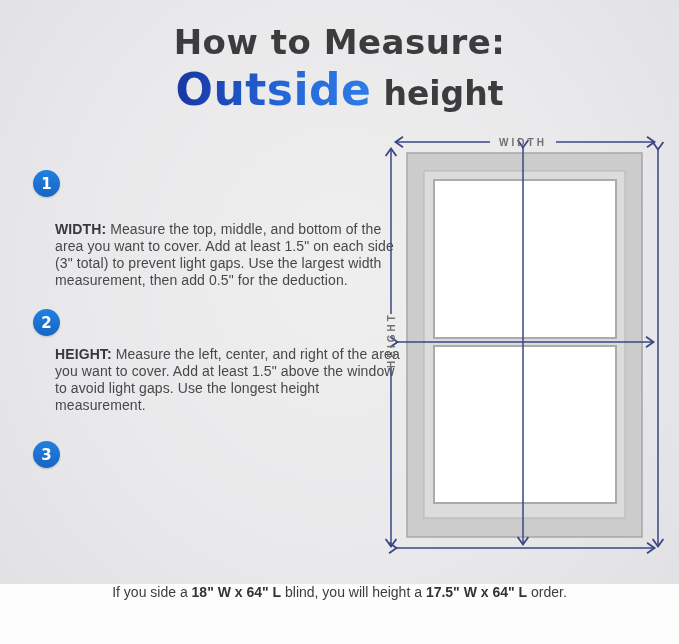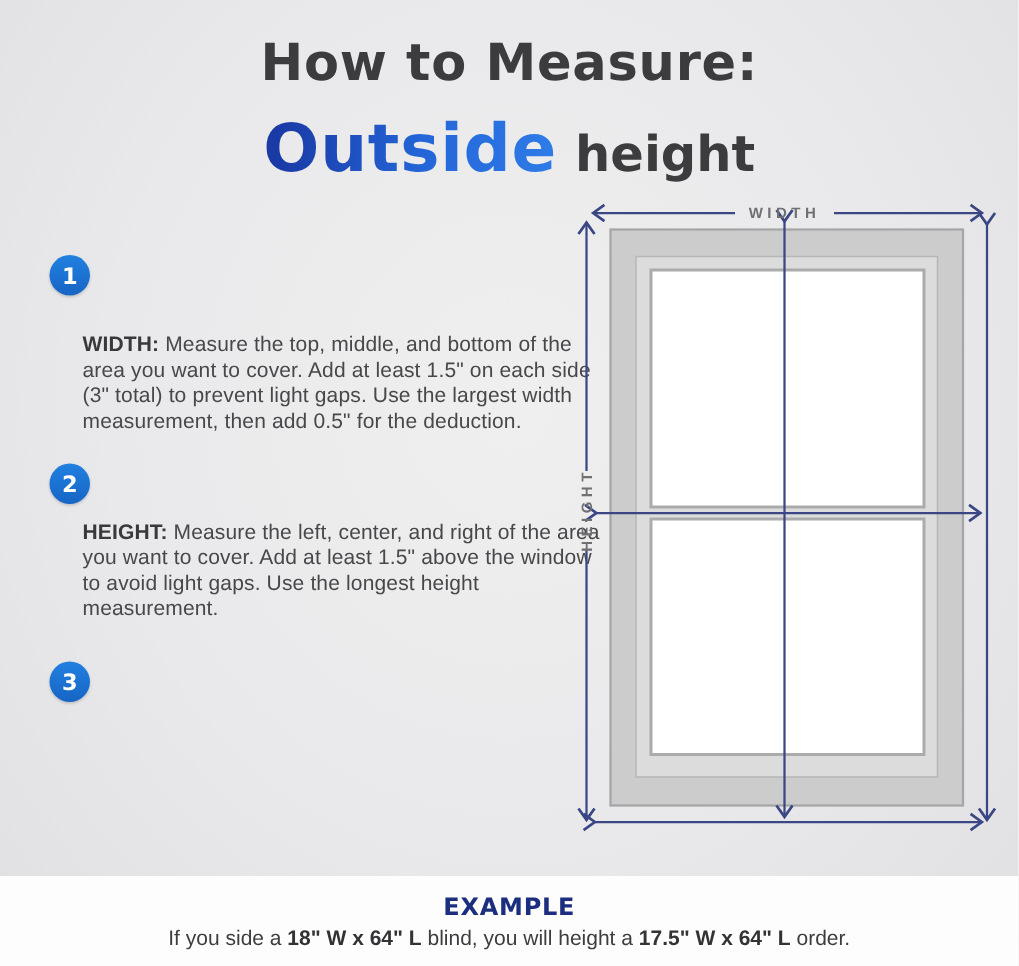--- a/index.html
+++ b/index.html
@@ -5,21 +5,21 @@
   html,body{margin:0;padding:0;}
   body{width:679px;height:644px;overflow:hidden;
        font-family:"Liberation Sans",sans-serif;}
   .page{position:relative;width:679px;height:644px;
         background:radial-gradient(ellipse at 50% 42%, #efefef 0%, #e9e9eb 55%, #e0e0e3 100%);}
 
   
   .hdr{position:absolute;top:22px;left:0;width:679px;text-align:center;}
   .hdr .line1{margin:0;font-family:"DejaVu Sans","Liberation Sans",sans-serif;
               font-size:34px;font-weight:700;color:#3c3c3e;letter-spacing:.5px;}
-  .hdr .line2{display:flex;justify-content:center;align-items:baseline;gap:12px;margin-top:12px;}
+  .hdr .line2{display:flex;justify-content:center;align-items:baseline;gap:12px;margin-top:2px;}
   .hdr .outside{font-family:"DejaVu Sans","Liberation Sans",sans-serif;
                 font-size:44px;font-weight:800;letter-spacing:.5px;color:#2059c8;}
   @supports ((-webkit-background-clip:text) or (background-clip:text)){
     .hdr .outside{background:linear-gradient(92deg,#1a3aa6 5%,#2466d8 55%,#2f7ce8 100%);
                   -webkit-background-clip:text;background-clip:text;color:transparent;}
   }
   .hdr .mount{font-family:"DejaVu Sans","Liberation Sans",sans-serif;
               font-size:33px;font-weight:700;color:#3c3c3e;}
 
   
@@ -96,17 +96,16 @@
 
       <line x1="149" y1="17" x2="149" y2="414" marker-start="url(#ah)" marker-end="url(#ah)"></line>
       <line x1="23" y1="212" x2="279" y2="212" marker-start="url(#ah)" marker-end="url(#ah)"></line>
     </g>
 
     <text x="149" y="15.5" text-anchor="middle">WIDTH</text>
     <text x="17" y="210" text-anchor="middle" transform="rotate(-90 17 210)" dy="3.5">HEIGHT</text>
   </svg>
 
   <div class="footer">
-    <p class="exh">EXAMPLE</p>
     <p class="exs"><span>If you side a </span><b>18" W x 64" L</b><span> blind, you will height a </span><b>17.5" W x 64" L</b><span> order.</span></p>
   </div>
 
 </div>
 
 </body></html>

